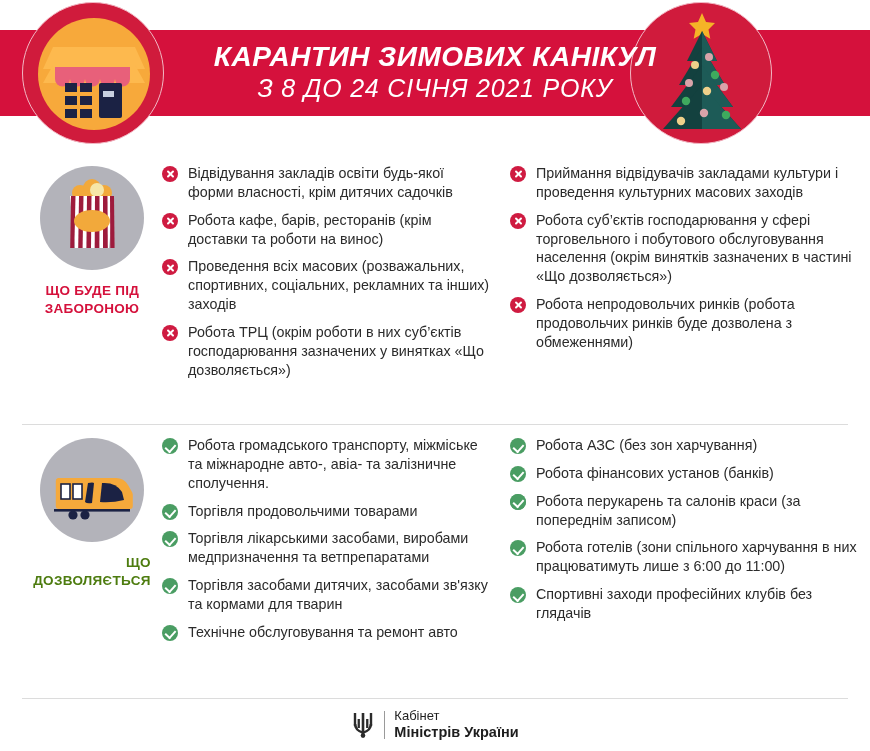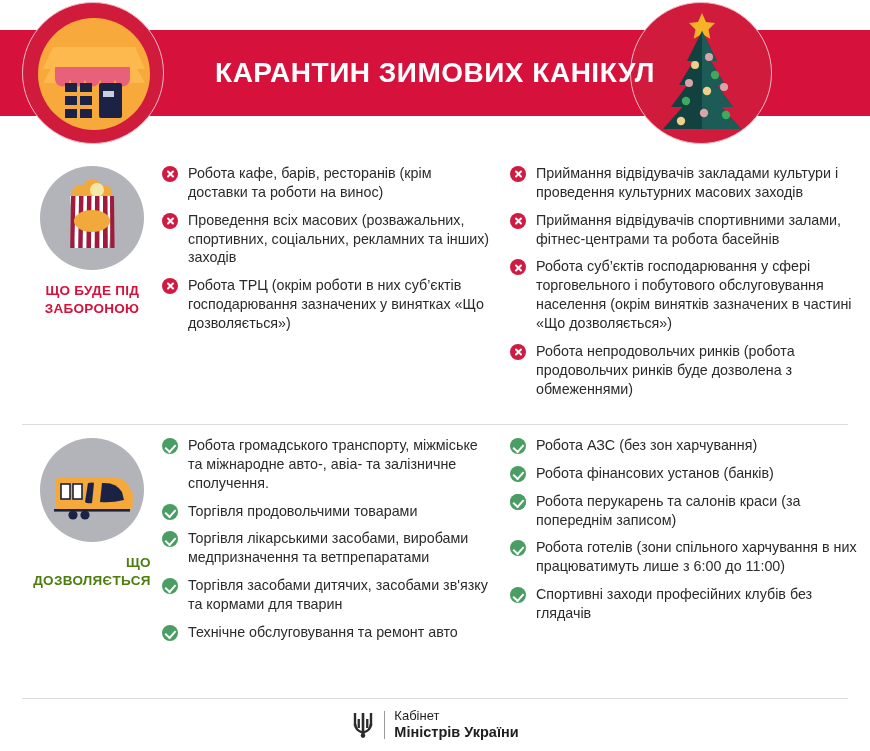--- a/index.html
+++ b/index.html
@@ -11,20 +11,21 @@
     font-family: "Liberation Sans", sans-serif;
     overflow: hidden;
     position: relative;
   }
 
   
   .header {
     position: relative;
     width: 794px;
     height: 148px;
+    font-style: italic;
   }
   .header-band {
     position: absolute;
     left: 0;
     top: 30px;
     width: 870px;
     height: 86px;
     background: #d5113c;
   }
   .header-text {
@@ -262,20 +263,21 @@
         <circle cx="55" cy="98" r="4.2" fill="#3faa5e"></circle>
         <circle cx="73" cy="110" r="4.2" fill="#d9a3a9"></circle>
         <circle cx="95" cy="112" r="4.2" fill="#3faa5e"></circle>
         <circle cx="50" cy="118" r="4.2" fill="#eed08a"></circle>
       </g>
     </svg>
   </div>
 
   <div class="header-text">
     <div class="header-title">КАРАНТИН ЗИМОВИХ КАНІКУЛ</div>
+    <div class="header-subtitle">З 8 ДО 24 СІЧНЯ 2021 РОКУ</div>
   </div>
 </div>
 
 <div class="section section-banned">
   <div class="badge">
     <div class="badge-circle">
       <svg viewBox="0 0 104 104" width="104" height="104">
         <g fill="#f2a93b">
           <circle cx="40" cy="27" r="8"></circle>
           <circle cx="52" cy="22" r="9"></circle>
@@ -298,29 +300,29 @@
     </div>
     <div class="badge-label red">
       <span>ЩО БУДЕ ПІД</span><br>
       <span>ЗАБОРОНОЮ</span>
     </div>
   </div>
 
   <div class="cols">
     <div class="col">
       <ul class="items">
+        <li><span class="bullet x"></span><span>Відвідування закладів освіти будь-якої форми власності, крім дитячих садочків</span></li>
         <li><span class="bullet x"></span><span>Робота кафе, барів, ресторанів (крім доставки та роботи на винос)</span></li>
         <li><span class="bullet x"></span><span>Проведення всіх масових (розважальних, спортивних, соціальних, рекламних та інших) заходів</span></li>
         <li><span class="bullet x"></span><span>Робота ТРЦ (окрім роботи в них суб’єктів господарювання зазначених у винятках «Що дозволяється»)</span></li>
       </ul>
     </div>
     <div class="col wide">
       <ul class="items">
         <li><span class="bullet x"></span><span>Приймання відвідувачів закладами культури і проведення культурних масових заходів</span></li>
-        <li><span class="bullet x"></span><span>Приймання відвідувачів спортивними залами, фітнес-центрами та робота басейнів</span></li>
         <li><span class="bullet x"></span><span>Робота суб’єктів господарювання у сфері торговельного і побутового обслуговування населення (окрім винятків зазначених в частині «Що дозволяється»)</span></li>
         <li><span class="bullet x"></span><span>Робота непродовольчих ринків (робота продовольчих ринків буде дозволена з обмеженнями)</span></li>
       </ul>
     </div>
   </div>
 </div>
 
 <div class="divider divider-mid"></div>
 
 <div class="section section-allowed">

